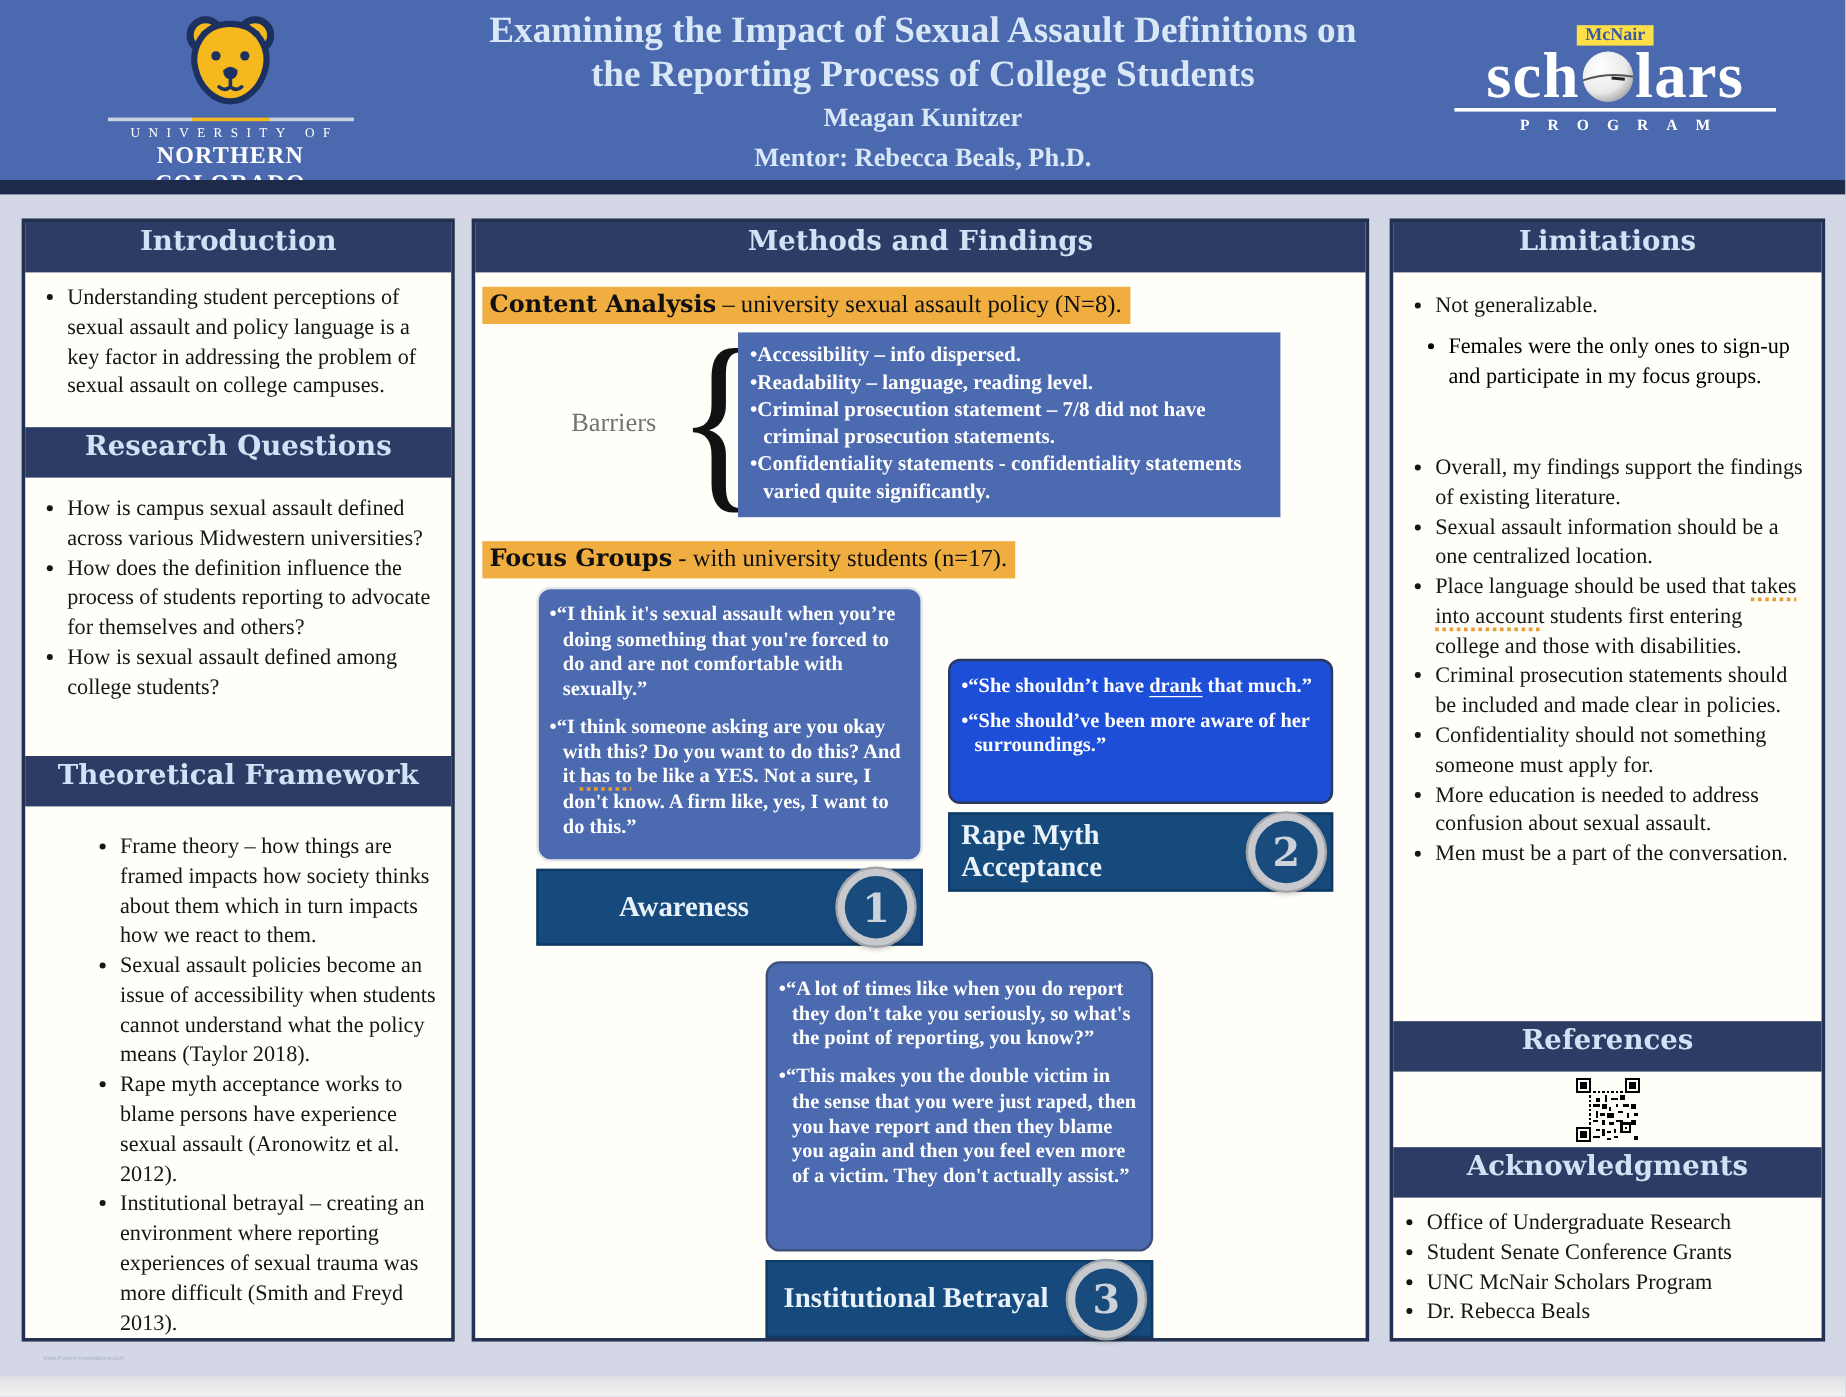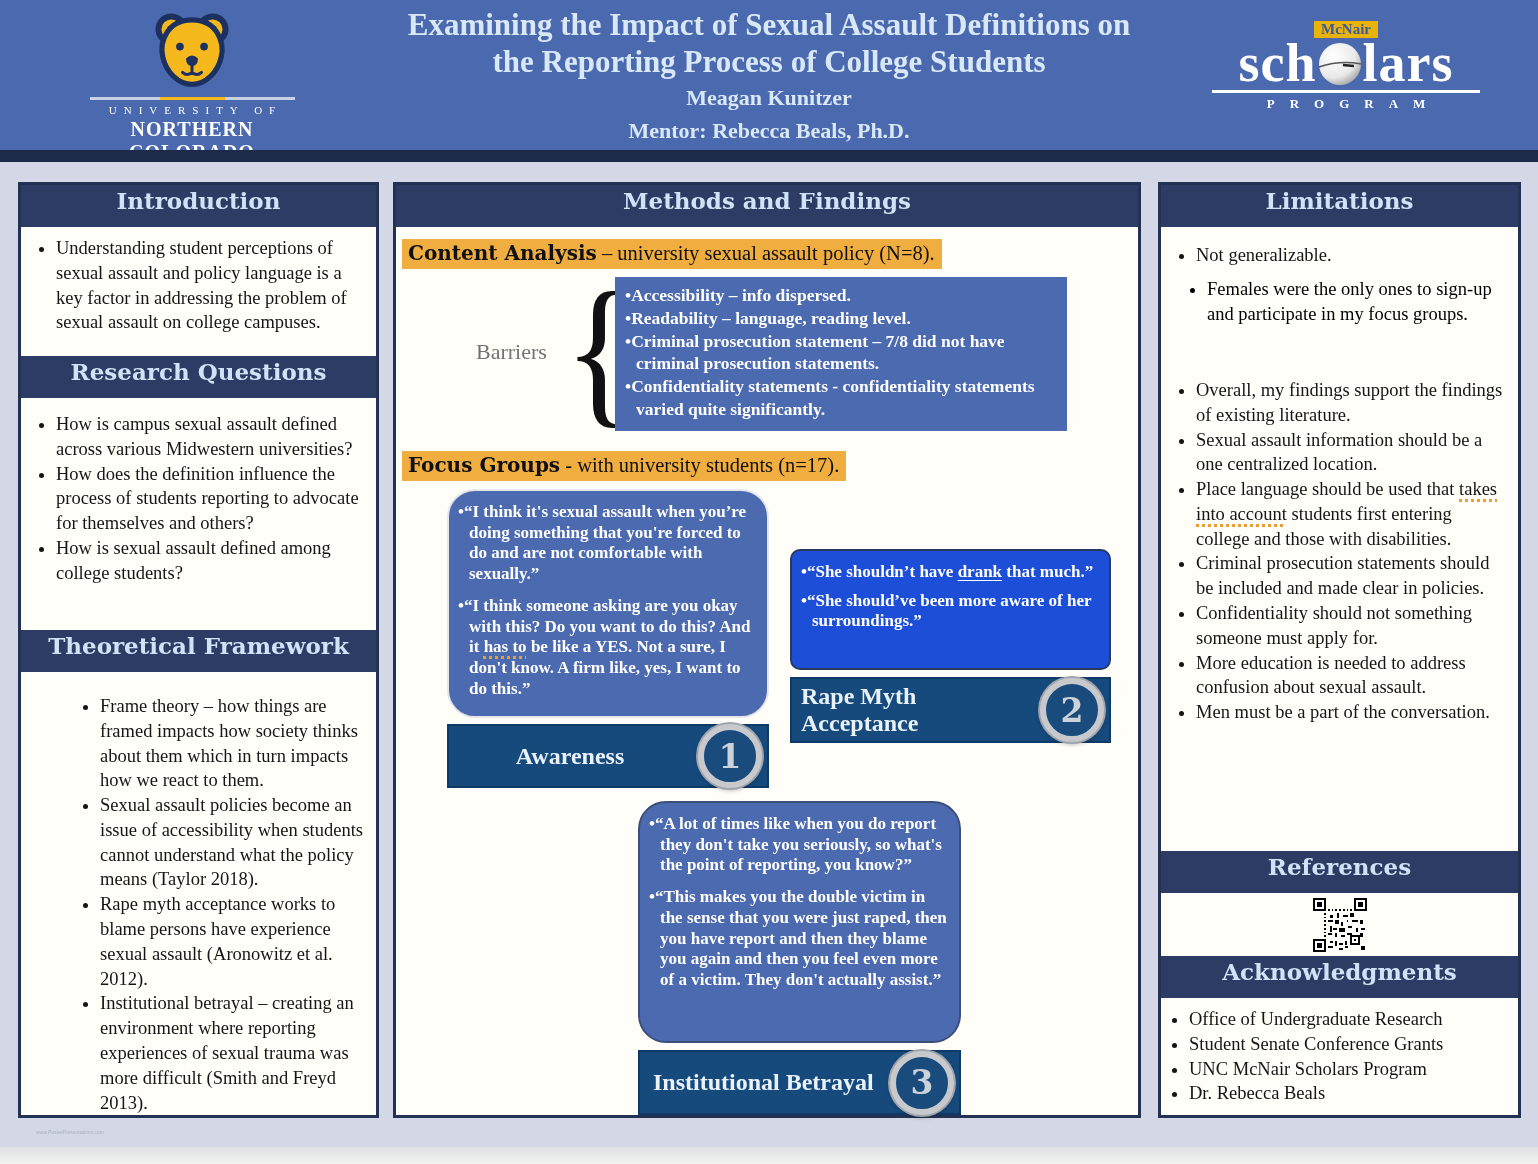--- a/index.html
+++ b/index.html
@@ -14,21 +14,21 @@
   .author{font-size:22px;font-weight:600;margin-top:5px;}
   .mentor{font-size:22px;font-weight:700;margin-top:7px;}
 
   .unc-logo{position:absolute;left:72px;top:12px;width:240px;text-align:center;color:#fff;}
   .unc-divider{width:205px;height:3px;margin:5px auto 4px auto;
     background:linear-gradient(90deg,#c8d2e2 0%,#c8d2e2 34%,#f5b91e 34%,#f5b91e 66%,#c8d2e2 66%);}
   .unc-l1{font-size:11px;letter-spacing:7px;text-indent:7px;}
   .unc-l2{font-size:20px;font-weight:bold;letter-spacing:1px;margin-top:2px;}
 
   .mcnair{position:absolute;right:58px;top:20px;width:268px;text-align:center;color:#fff;}
-  .mcnair-tag{display:inline-block;background:#eab308;color:#3b5aa0;font-weight:bold;
+  .mcnair-tag{display:inline-block;background:#fde047;color:#3b5aa0;font-weight:bold;
     font-size:15px;padding:0 7px;margin-bottom:-6px;position:relative;z-index:2;}
   .mcnair-word{display:flex;align-items:center;justify-content:center;font-size:54px;
     font-weight:bold;line-height:0.95;letter-spacing:1px;}
   .mcnair-rule{height:3px;background:#fff;margin-top:1px;}
   .mcnair-prog{font-size:13px;font-weight:bold;letter-spacing:15px;text-indent:15px;margin-top:3px;}
 
   
   .panel{position:absolute;top:182px;height:936px;background:#fffef8;
     border:3px solid #233252;box-sizing:border-box;display:flex;flex-direction:column;}
   .panel-left{left:18px;width:361px;}
@@ -55,21 +55,21 @@
   .pos-ca{position:absolute;top:12px;left:6px;}
   .pos-fg{position:absolute;top:224px;left:6px;}
   .brace{position:absolute;left:168px;top:42px;font-size:148px;line-height:1.1;
     transform:scaleY(1.12);color:#111;font-weight:400;}
   .blabel{position:absolute;left:80px;top:112px;font-size:22px;color:#737373;}
   .bbox{position:absolute;left:219px;top:50px;width:452px;height:154px;background:#4c6ab0;
     color:#fff;padding:7px 10px;box-sizing:border-box;}
   .wlist{margin:0;padding:0;list-style:none;}
   .wlist li{font-size:17.5px;font-weight:bold;line-height:1.3;padding-left:11px;text-indent:-11px;}
   .wlist li::before{content:"•";}
-  .qbox{position:absolute;background:#4c6ab0;color:#fff;border-radius:28px;
+  .qbox{position:absolute;background:#4c6ab0;color:#fff;border-radius:12px;
     padding:11px 9px;box-sizing:border-box;}
   .qbox .wlist li{margin-bottom:11px;font-size:17px;line-height:1.22;}
   .q1{left:51px;top:262px;width:322px;height:229px;border:2px solid #e4e6ea;}
   .q2{left:394px;top:322px;width:321px;height:121px;background:#1d4ed8;
     border:2px solid #2a3a5e;border-radius:10px;}
   .q2 .wlist li{margin-bottom:8px;}
   .q3{left:242px;top:574px;width:323px;height:242px;border:2px solid #3c4f79;}
   .u-solid{text-decoration:underline;text-underline-offset:3px;}
   .u-dots{text-decoration:underline;text-decoration-style:dotted;
     text-decoration-color:#e89d35;text-decoration-thickness:3px;text-underline-offset:4px;}

